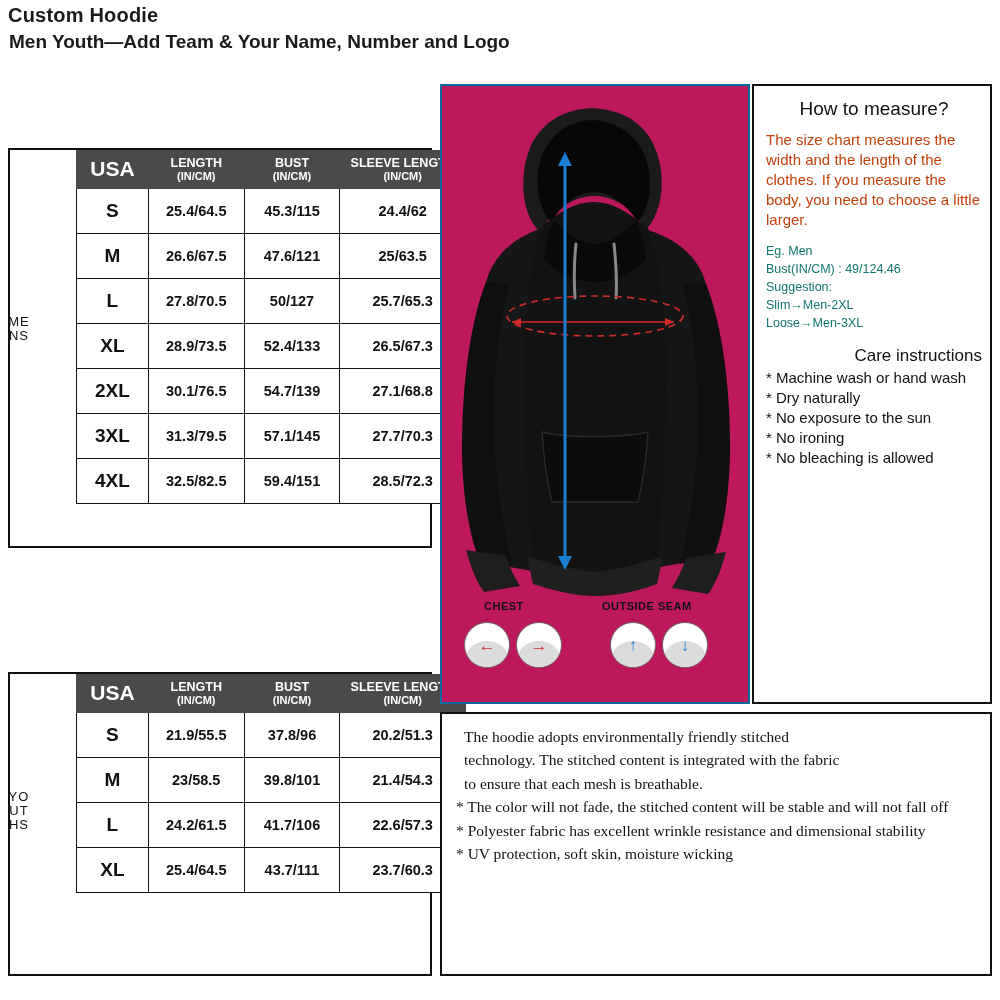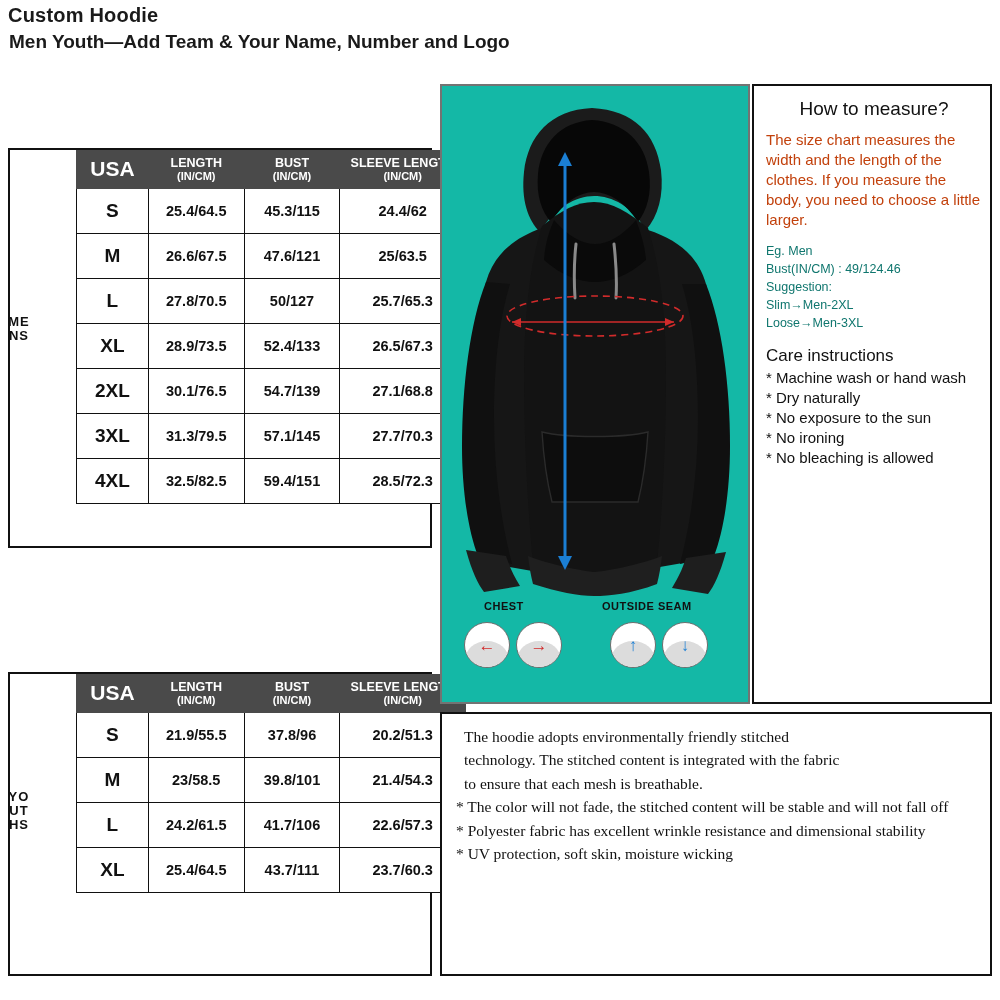--- a/index.html
+++ b/index.html
@@ -46,21 +46,21 @@
   }
   #mens-table-wrap { left: 8px; top: 148px; width: 424px; height: 400px; }
   #youths-table-wrap { left: 8px; top: 672px; width: 424px; height: 304px; }
 
   .side-label {
     position: absolute;
     left: 6px;
     width: 26px;
     text-align: center;
     font-size: 13px;
-    font-weight: bold;
+    font-weight: normal;
     letter-spacing: 1px;
     line-height: 1.08;
     color: #111;
     word-break: break-all;
   }
   #mens-side-label { top: 315px; }
   #youths-side-label { top: 790px; }
 
   table.size {
     border-collapse: collapse;
@@ -109,22 +109,22 @@
   #mens-table col.c0, #youths-table col.c0 { width: 72px; }
   #mens-table col.c1, #youths-table col.c1 { width: 96px; }
   #mens-table col.c2, #youths-table col.c2 { width: 96px; }
   #mens-table col.c3, #youths-table col.c3 { width: 126px; }
 
   
   #product-panel {
     position: absolute;
     left: 440px; top: 84px;
     width: 310px; height: 620px;
-    background: #14b8a6;
-    border: 2px solid #737373;
+    background: #be185d;
+    border: 2px solid #0369a1;
     overflow: hidden;
   }
   .hoodie {
     position: absolute;
     left: 0; top: 0;
     width: 306px; height: 530px;
   }
 
   .meas-label {
     position: absolute;
@@ -193,20 +193,21 @@
     font-size: 12.5px;
     line-height: 1.45;
     color: #0f766e;
     margin: 0 0 14px 0;
   }
   #info-panel h3 {
     margin: 0 0 2px 0;
     font-size: 17px;
     font-weight: normal;
     color: #111;
+    text-align: right;
   }
   #info-panel ul {
     list-style: none;
     margin: 0; padding: 0;
   }
   #info-panel ul li {
     font-size: 15px;
     line-height: 1.32;
     color: #111;
   }

